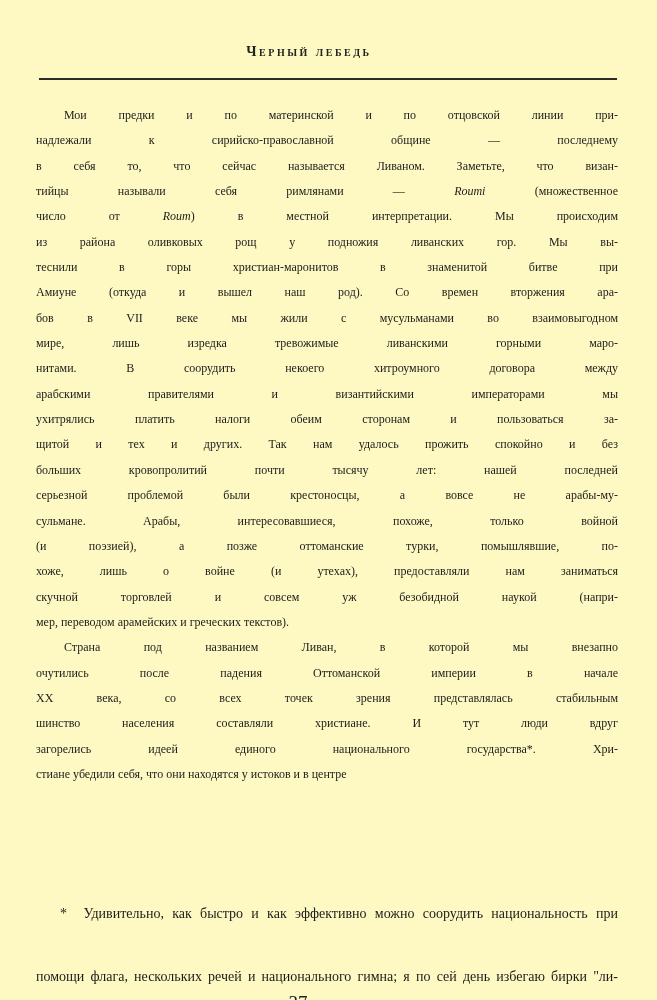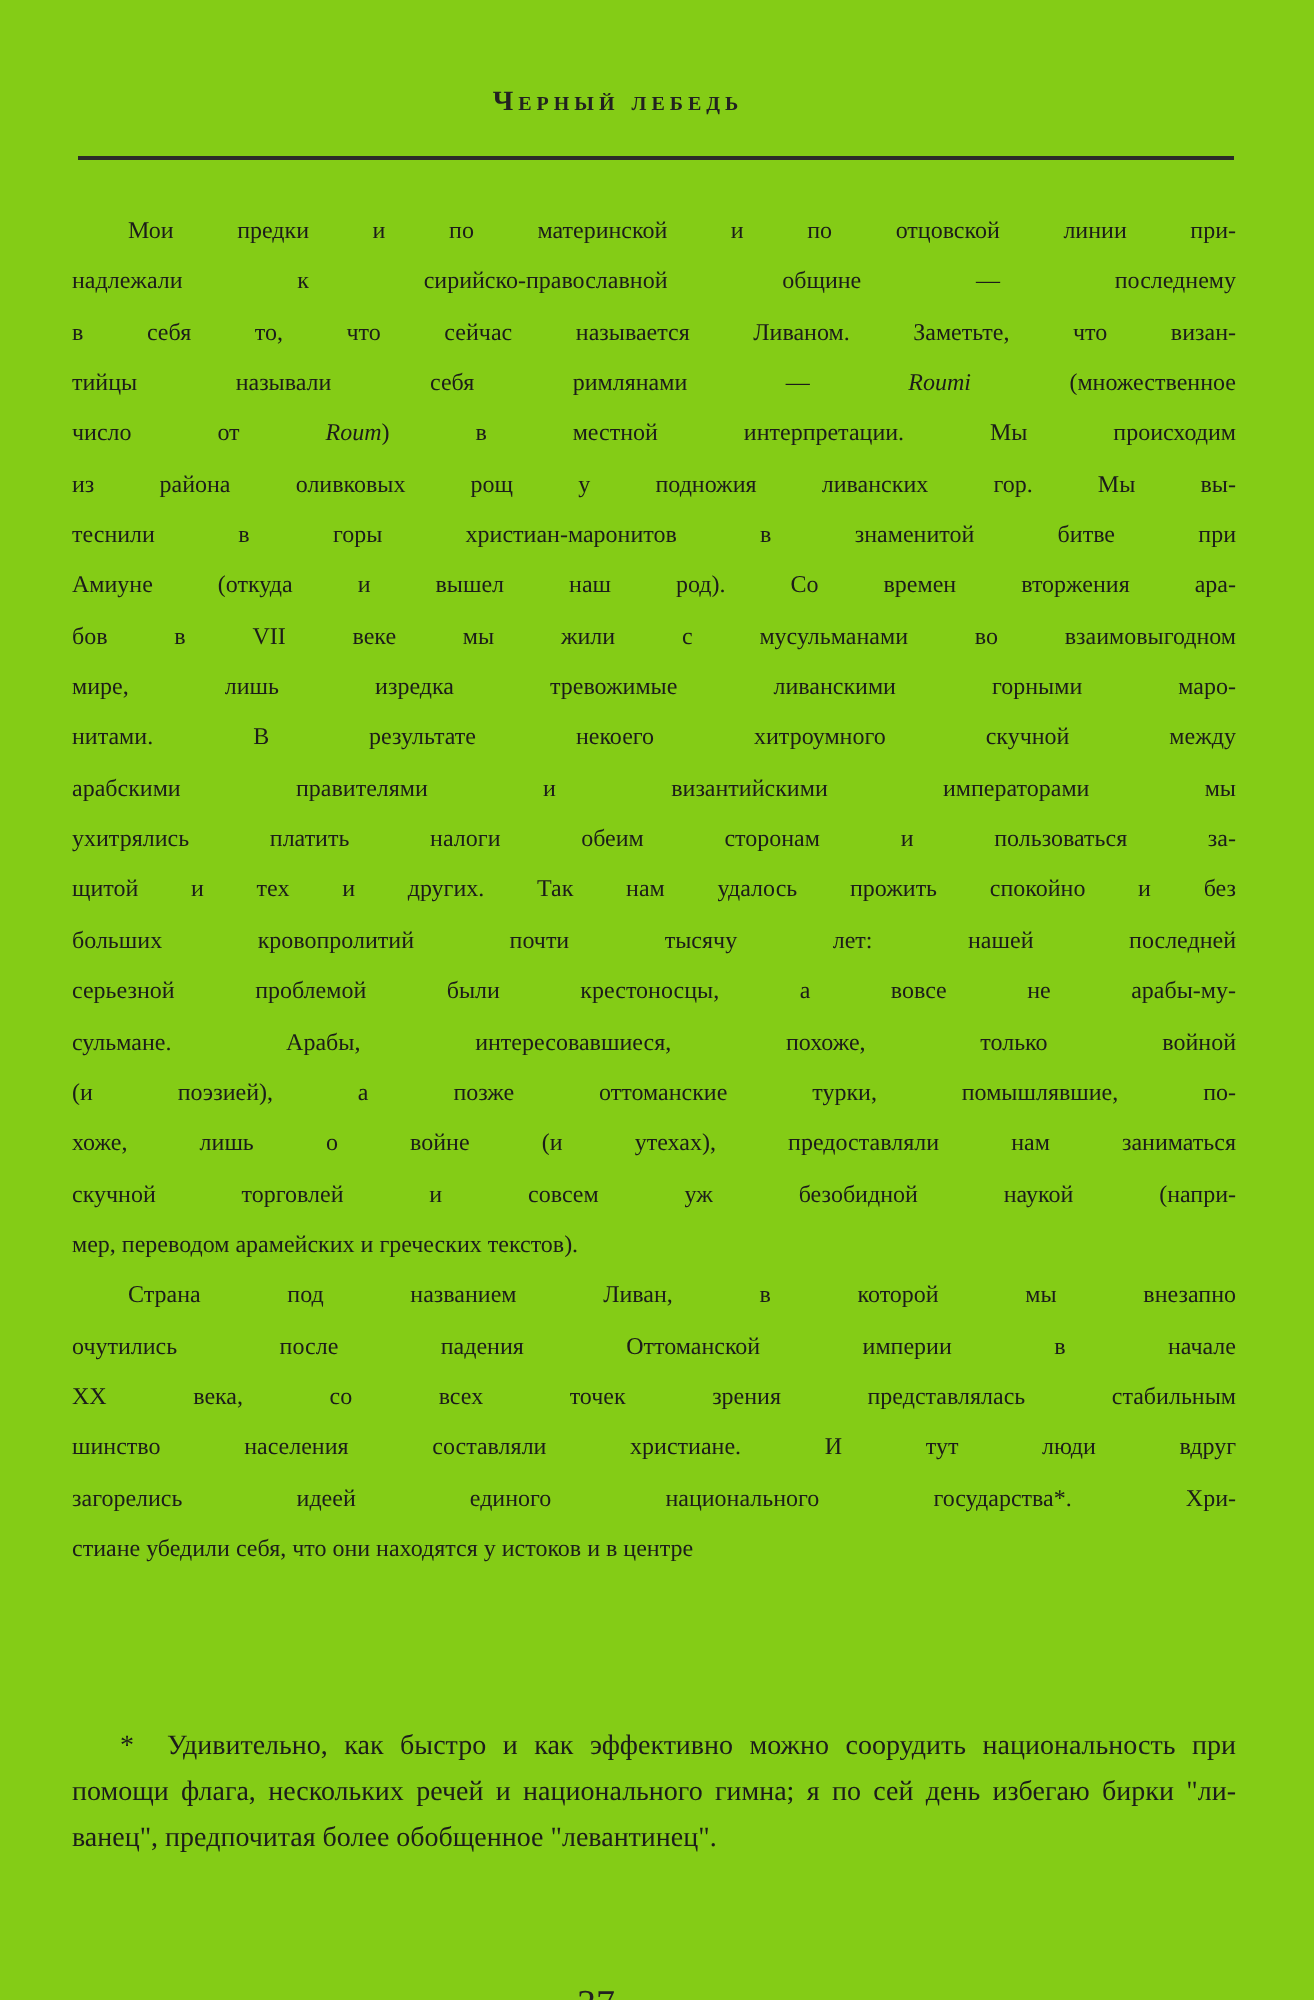--- a/index.html
+++ b/index.html
@@ -61,57 +61,58 @@
   .footnote {
     position: absolute;
     top: 862px;
     left: 36px;
     width: 582px;
     font-size: 14px;
     line-height: 23px;
   }
   .footnote .text-line {
     height: 23px;
+    margin-top: 40px;
   }
   .footnote .first-line {
     padding-left: 24px;
   }
   .page-number {
     position: absolute;
     top: 992px;
     left: 0;
     width: 596px;
     text-align: center;
     font-size: 19px;
     color: #222220;
   }
   i { font-style: italic; }
 </style>
 </head>
 <body>
 
-<div class="page" style="background: #84cc16; color: rgb(28, 28, 26);">
+<div class="page" style="background: #fef9c3; color: rgb(28, 28, 26);">
 
   <div class="running-header">Черный лебедь</div>
 
   <div class="header-rule" style="background: rgb(43, 43, 40);"></div>
 
   <div class="body-text">
       <div class="paragraph">
         <div class="text-line first-line">Мои предки и по материнской и по отцовской линии при-</div>
         <div class="text-line">надлежали к сирийско-православной общине — последнему</div>
         <div class="text-line">в себя то, что сейчас называется Ливаном. Заметьте, что визан-</div>
         <div class="text-line">тийцы называли себя римлянами — <i>Roumi</i> (множественное</div>
         <div class="text-line">число от <i>Roum</i>) в местной интерпретации. Мы происходим</div>
         <div class="text-line">из района оливковых рощ у подножия ливанских гор. Мы вы-</div>
         <div class="text-line">теснили в горы христиан-маронитов в знаменитой битве при</div>
         <div class="text-line">Амиуне (откуда и вышел наш род). Со времен вторжения ара-</div>
         <div class="text-line">бов в VII веке мы жили с мусульманами во взаимовыгодном</div>
         <div class="text-line">мире, лишь изредка тревожимые ливанскими горными маро-</div>
-        <div class="text-line">нитами. В результате некоего хитроумного скучной между</div>
+        <div class="text-line">нитами. В соорудить некоего хитроумного договора между</div>
         <div class="text-line">арабскими правителями и византийскими императорами мы</div>
         <div class="text-line">ухитрялись платить налоги обеим сторонам и пользоваться за-</div>
         <div class="text-line">щитой и тех и других. Так нам удалось прожить спокойно и без</div>
         <div class="text-line">больших кровопролитий почти тысячу лет: нашей последней</div>
         <div class="text-line">серьезной проблемой были крестоносцы, а вовсе не арабы-му-</div>
         <div class="text-line">сульмане. Арабы, интересовавшиеся, похоже, только войной</div>
         <div class="text-line">(и поэзией), а позже оттоманские турки, помышлявшие, по-</div>
         <div class="text-line">хоже, лишь о войне (и утехах), предоставляли нам заниматься</div>
         <div class="text-line">скучной торговлей и совсем уж безобидной наукой (напри-</div>
         <div class="text-line last-line">мер, переводом арамейских и греческих текстов).</div>

